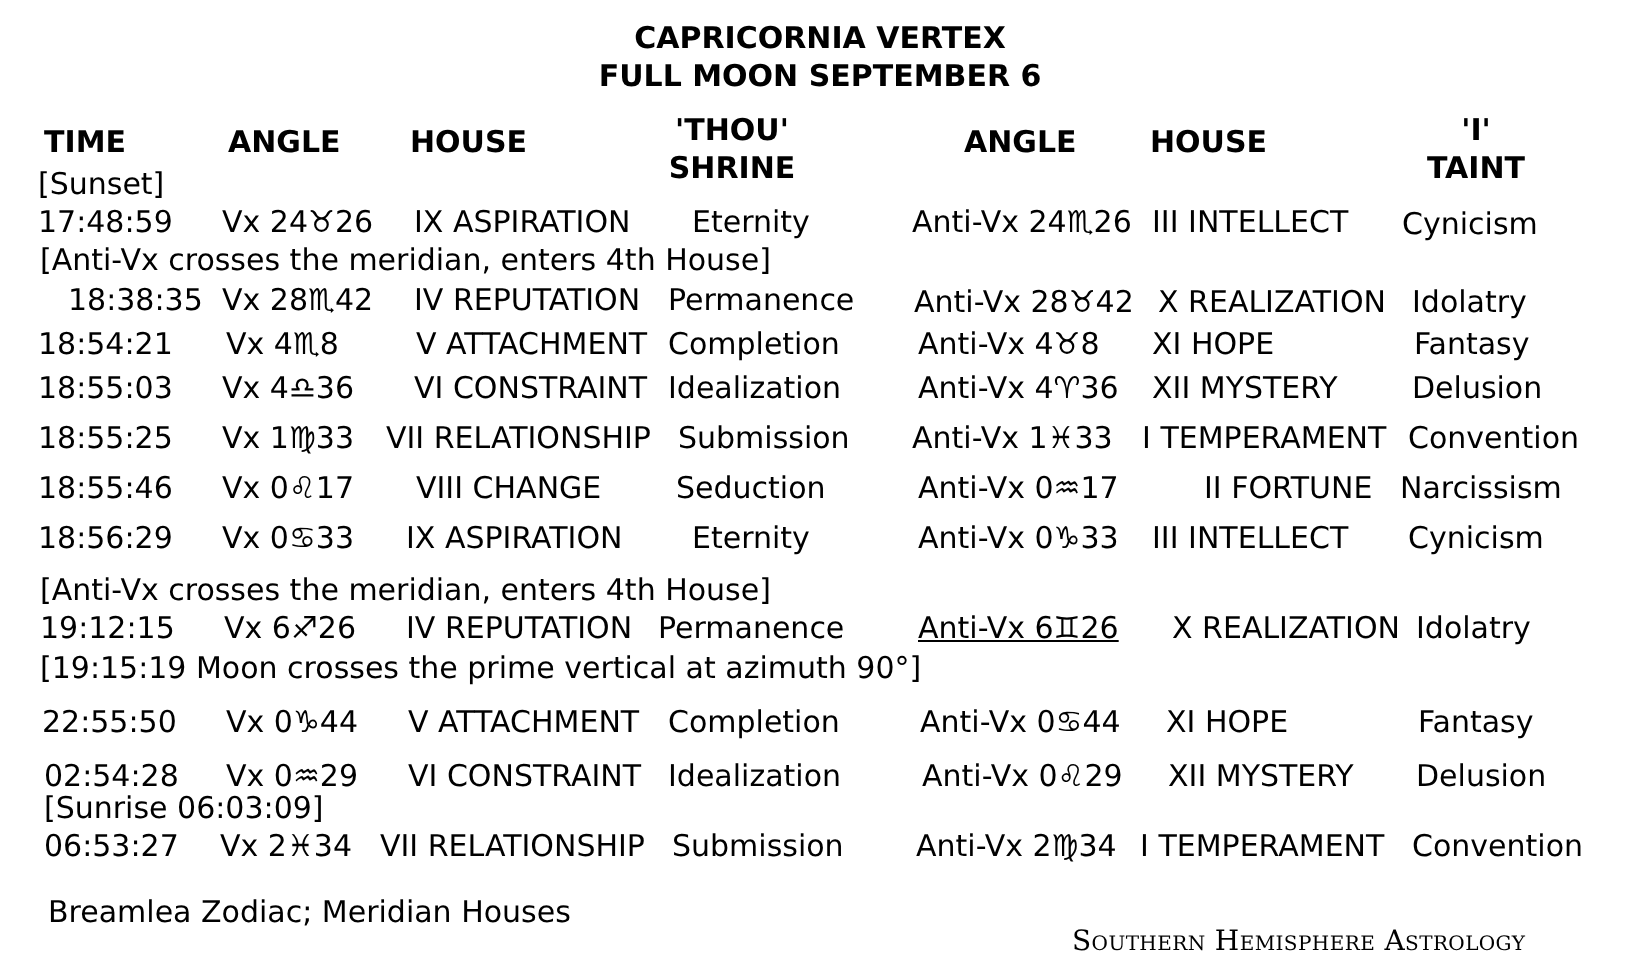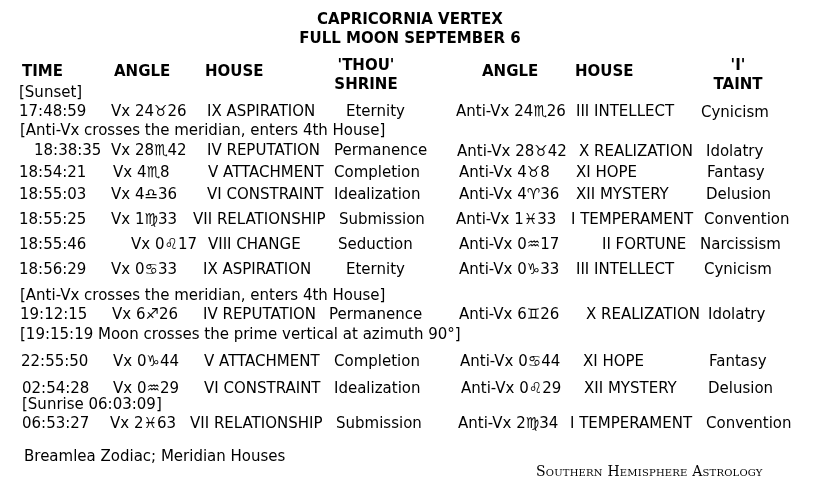--- a/index.html
+++ b/index.html
@@ -82,21 +82,21 @@
   <div class="abs cell" style="left:111px; top:210px;">Vx 1♍33</div>
   <div class="abs cell" style="left:193px; top:210px;">VII RELATIONSHIP</div>
   <div class="abs cell" style="left:339px; top:210px;">Submission</div>
   <div class="abs cell" style="left:456px; top:210px;">Anti-Vx 1♓33</div>
   <div class="abs cell" style="left:571px; top:210px;">I TEMPERAMENT</div>
   <div class="abs cell" style="left:704px; top:210px;">Convention</div>
 </div>
 
 <div>
   <div class="abs cell" style="left:19px; top:235px;">18:55:46</div>
-  <div class="abs cell" style="left:111px; top:235px;margin-left:20px;">Vx 0♌17</div>
+  <div class="abs cell" style="left:111px; top:235px;">Vx 0♌17</div>
   <div class="abs cell" style="left:208px; top:235px;">VIII CHANGE</div>
   <div class="abs cell" style="left:338px; top:235px;">Seduction</div>
   <div class="abs cell" style="left:459px; top:235px;">Anti-Vx 0♒17</div>
   <div class="abs cell" style="left:576px; top:235px;margin-left:26px;">II FORTUNE</div>
   <div class="abs cell" style="left:700px; top:235px;">Narcissism</div>
 </div>
 
 <div>
   <div class="abs cell" style="left:19px; top:260px;">18:56:29</div>
   <div class="abs cell" style="left:111px; top:260px;">Vx 0♋33</div>
@@ -107,21 +107,21 @@
   <div class="abs cell" style="left:704px; top:260px;">Cynicism</div>
 </div>
 
 <div class="abs note" style="left:20px; top:286px;">[Anti-Vx crosses the meridian, enters 4th House]</div>
 
 <div>
   <div class="abs cell" style="left:20px; top:305px;">19:12:15</div>
   <div class="abs cell" style="left:112px; top:305px;">Vx 6♐26</div>
   <div class="abs cell" style="left:203px; top:305px;">IV REPUTATION</div>
   <div class="abs cell" style="left:329px; top:305px;">Permanence</div>
-  <div class="abs cell" style="left:459px; top:305px;">Anti-Vx 6♊26</div>
+  <div class="abs cell" style="left:459px; top:305px;text-decoration:underline;">Anti-Vx 6♊26</div>
   <div class="abs cell" style="left:586px; top:305px;">X REALIZATION</div>
   <div class="abs cell" style="left:708px; top:305px;">Idolatry</div>
 </div>
 
 <div class="abs note" style="left:20px; top:325px;">[19:15:19 Moon crosses the prime vertical at azimuth 90°]</div>
 
 <div>
   <div class="abs cell" style="left:21px; top:352px;">22:55:50</div>
   <div class="abs cell" style="left:113px; top:352px;">Vx 0♑44</div>
   <div class="abs cell" style="left:204px; top:352px;">V ATTACHMENT</div>
@@ -138,21 +138,21 @@
   <div class="abs cell" style="left:334px; top:379px;">Idealization</div>
   <div class="abs cell" style="left:461px; top:379px;">Anti-Vx 0♌29</div>
   <div class="abs cell" style="left:584px; top:379px;">XII MYSTERY</div>
   <div class="abs cell" style="left:708px; top:379px;">Delusion</div>
 </div>
 
 <div class="abs note" style="left:22px; top:395px;">[Sunrise 06:03:09]</div>
 
 <div>
   <div class="abs cell" style="left:22px; top:414px;">06:53:27</div>
-  <div class="abs cell" style="left:110px; top:414px;">Vx 2♓63</div>
+  <div class="abs cell" style="left:110px; top:414px;">Vx 2♓34</div>
   <div class="abs cell" style="left:190px; top:414px;">VII RELATIONSHIP</div>
   <div class="abs cell" style="left:336px; top:414px;">Submission</div>
   <div class="abs cell" style="left:458px; top:414px;text-align:right;">Anti-Vx 2♍34</div>
   <div class="abs cell" style="left:570px; top:414px;">I TEMPERAMENT</div>
   <div class="abs cell" style="left:706px; top:414px;">Convention</div>
 </div>
 
 <div class="abs footer-left" style="left:24px; top:447px;">Breamlea Zodiac; Meridian Houses</div>
 <div class="abs footer-right" style="left:536px; top:463px;">Southern Hemisphere Astrology</div>
 

